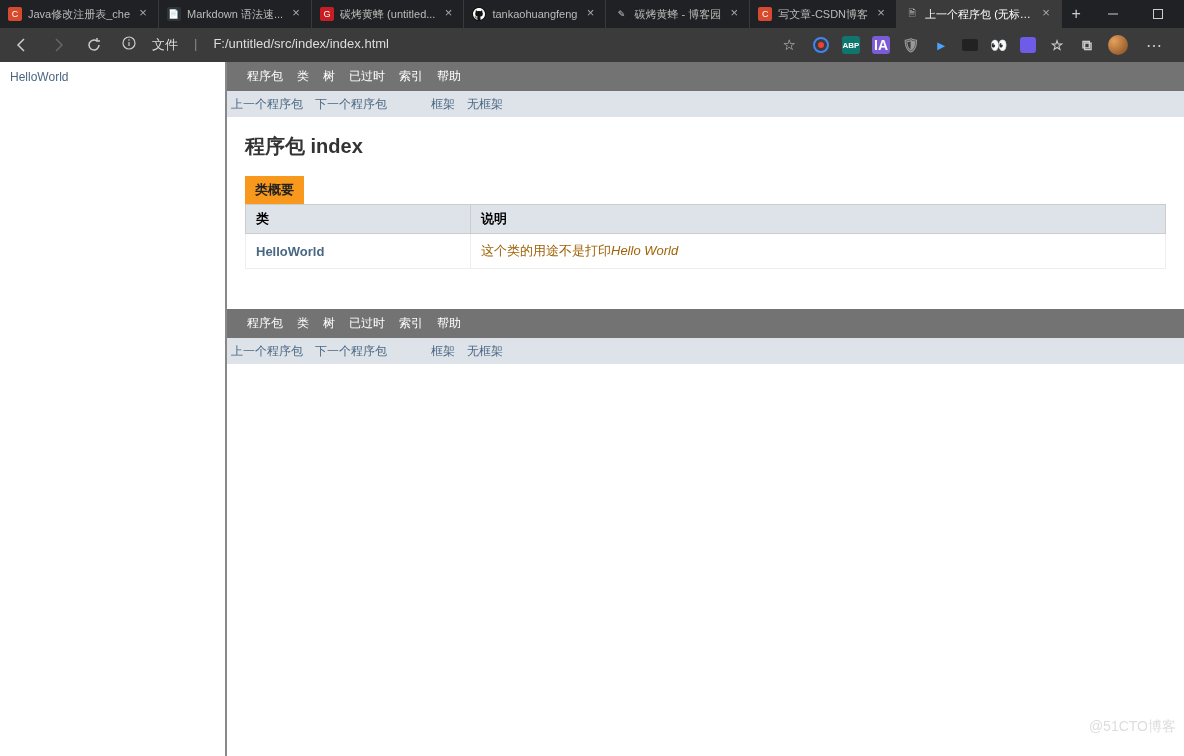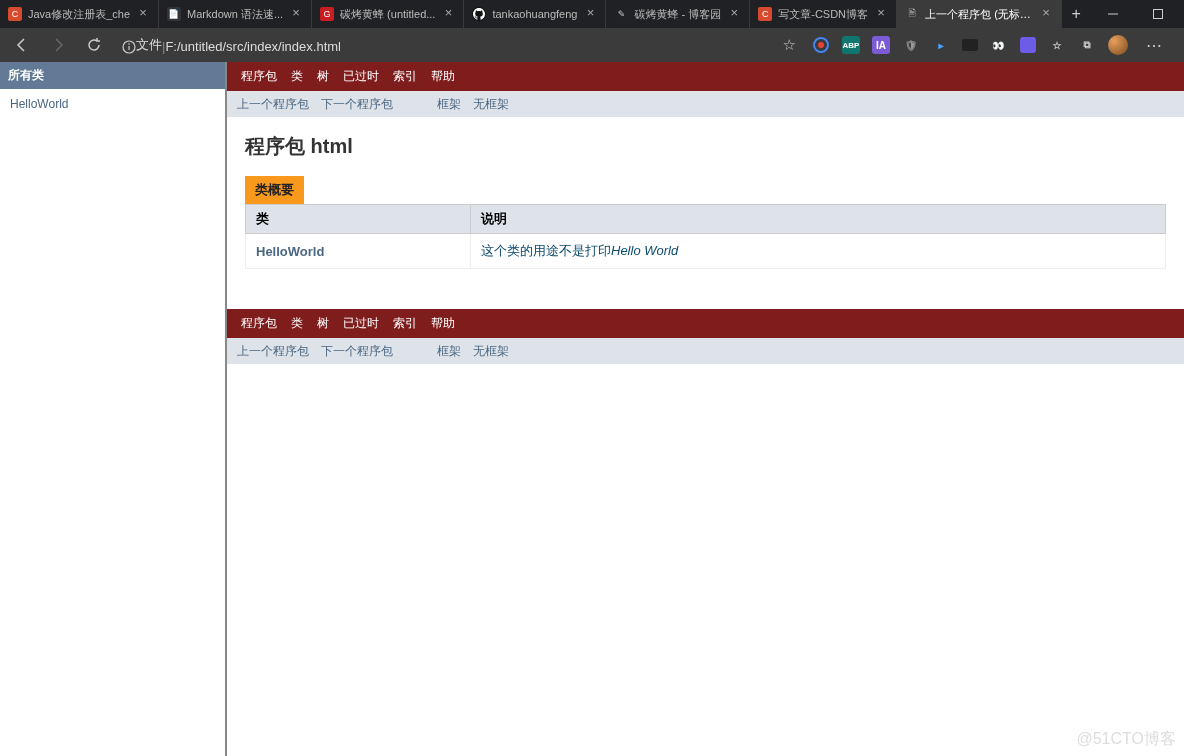--- a/index.html
+++ b/index.html
@@ -14,56 +14,56 @@
     .tab-title { white-space: nowrap; overflow: hidden; text-overflow: ellipsis; flex: 1; }
     .tab-close { width: 14px; height: 14px; color: #aaa; font-size: 13px; text-align: center; line-height: 12px; flex-shrink: 0; }
     .newtab { width: 28px; display: flex; align-items: center; justify-content: center; color: #ccc; font-size: 16px; cursor: pointer; }
     .win-controls { display: flex; }
     .win-btn { width: 45px; display: flex; align-items: center; justify-content: center; color: #ccc; cursor: pointer; }
     
     
     .addressbar { background: #3b3b3b; height: 34px; display: flex; align-items: center; padding: 0 8px; gap: 8px; }
     .nav-btn { width: 28px; height: 28px; display: flex; align-items: center; justify-content: center; color: #ccc; cursor: pointer; border-radius: 3px; }
     .nav-btn.disabled { color: #666; }
-    .url-area { flex: 1; display: flex; align-items: flex-end; color: #ddd; font-size: 13px; gap: 0; padding-left: 6px; }
+    .url-area { flex: 1; display: flex; align-items: flex-start; color: #ddd; font-size: 13px; gap: 16px; padding-left: 6px; }
     .url-info { display: flex; align-items: center; gap: 6px; }
     .url-sep { color: #888; }
     .star { color: #ccc; font-size: 15px; }
     .ext-icons { display: flex; align-items: center; gap: 12px; padding: 0 8px; }
-    .ext-icon { width: 18px; height: 18px; display: flex; align-items: center; justify-content: center; border-radius: 3px; font-size: 10px; font-weight: bold; }
+    .ext-icon { width: 18px; height: 18px; display: flex; align-items: center; justify-content: center; border-radius: 3px; font-size: 14px; font-weight: bold; }
     .menu-dots { color: #ccc; font-size: 16px; padding: 0 6px; }
     .avatar { width: 20px; height: 20px; border-radius: 50%; background: radial-gradient(circle at 30% 30%, #e8a05c, #7a4a1e); }
     
     
     .content { display: flex; height: calc(756px - 62px); }
     .sidebar { width: 227px; border-right: 2px solid #888; background: #fff; }
     .sidebar-head { background: #627a95; color: #fff; padding: 5px 8px; font-size: 12px; font-weight: bold; }
     .sidebar-body { padding: 8px 10px; }
     .sidebar-link { color: #4a6782; font-size: 12px; cursor: pointer; }
     
     .main { flex: 1; overflow-y: auto; background: #fff; }
-    .navbar { background: #7f1d1d; padding: 0 14px; display: flex; gap: 14px; height: 29px; align-items: center; }
+    .navbar { background: #737373; padding: 0 20px; display: flex; gap: 14px; height: 29px; align-items: center; }
     .navbar a { color: #fff; font-size: 12px; text-decoration: none; cursor: pointer; }
-    .subnav { background: #dee3e9; padding: 0 10px; display: flex; gap: 12px; height: 26px; align-items: center; font-size: 12px; }
+    .subnav { background: #dee3e9; padding: 0 4px; display: flex; gap: 12px; height: 26px; align-items: center; font-size: 12px; }
     .subnav a { color: #4a6782; text-decoration: none; cursor: pointer; }
     .subnav .gap { width: 20px; }
     
     .heading { padding: 16px 18px; font-size: 20px; color: #333; font-weight: bold; }
     
     .table-wrap { padding: 0 18px 20px; }
     .summary-caption { display: inline-block; background: #f8981d; color: #222; padding: 5px 10px; font-size: 13px; font-weight: bold; }
     table.summary { width: 100%; border-collapse: collapse; border: 1px solid #ccc; }
     table.summary th { background: #dee3e9; text-align: left; padding: 5px 10px; font-size: 13px; font-weight: bold; border: 1px solid #ccc; }
     table.summary td { padding: 8px 10px; font-size: 13px; border: 1px solid #eee; }
     table.summary td:first-child { width: 225px; }
     .class-link { color: #4a6782; font-weight: bold; cursor: pointer; }
-    .desc-text { color: #0c4a6e; }
+    .desc-text { color: #a16207; }
     .desc-italic { font-style: italic; }
     
-    .watermark { position: fixed; bottom: 6px; right: 8px; color: #ddd; font-size: 16px; }
+    .watermark { position: fixed; bottom: 20px; right: 8px; color: #ddd; font-size: 14px; }
   </style>
 </head>
 <body>
 
 <div class="titlebar">
   <div class="tabs">
     <div class="tab">
       <span class="tab-icon" style="background:#d84a2e;color:#fff">C</span>
       <span class="tab-title">Java修改注册表_che</span>
       <span class="tab-close">×</span>
@@ -166,21 +166,20 @@
     <span class="ext-icon" style="background:#6c5ce7;width:16px;height:16px;border-radius:3px"></span>
     <span class="ext-icon" style="color:#ccc">☆</span>
     <span class="ext-icon" style="color:#ccc">⧉</span>
     <span class="avatar"></span>
     <span class="menu-dots">⋯</span>
   </div>
 </div>
 
 <div class="content">
   <div class="sidebar">
-    <div class="sidebar-head">所有类</div>
     <div class="sidebar-body">
       <div class="sidebar-link">HelloWorld</div>
     </div>
   </div>
 
   <div class="main">
     <div class="navbar">
       <a>程序包</a>
       <a>类</a>
       <a>树</a>
@@ -189,21 +188,21 @@
       <a>帮助</a>
     </div>
     <div class="subnav">
       <a>上一个程序包</a>
       <a>下一个程序包</a>
       <span class="gap"></span>
       <a>框架</a>
       <a>无框架</a>
     </div>
 
-    <h1 class="heading">程序包 html</h1>
+    <h1 class="heading">程序包 index</h1>
 
     <div class="table-wrap">
       <span class="summary-caption">类概要</span>
       <table class="summary">
         <tbody>
             <tr>
           <th>类</th>
           <th>说明</th>
         </tr>
         <tr>

